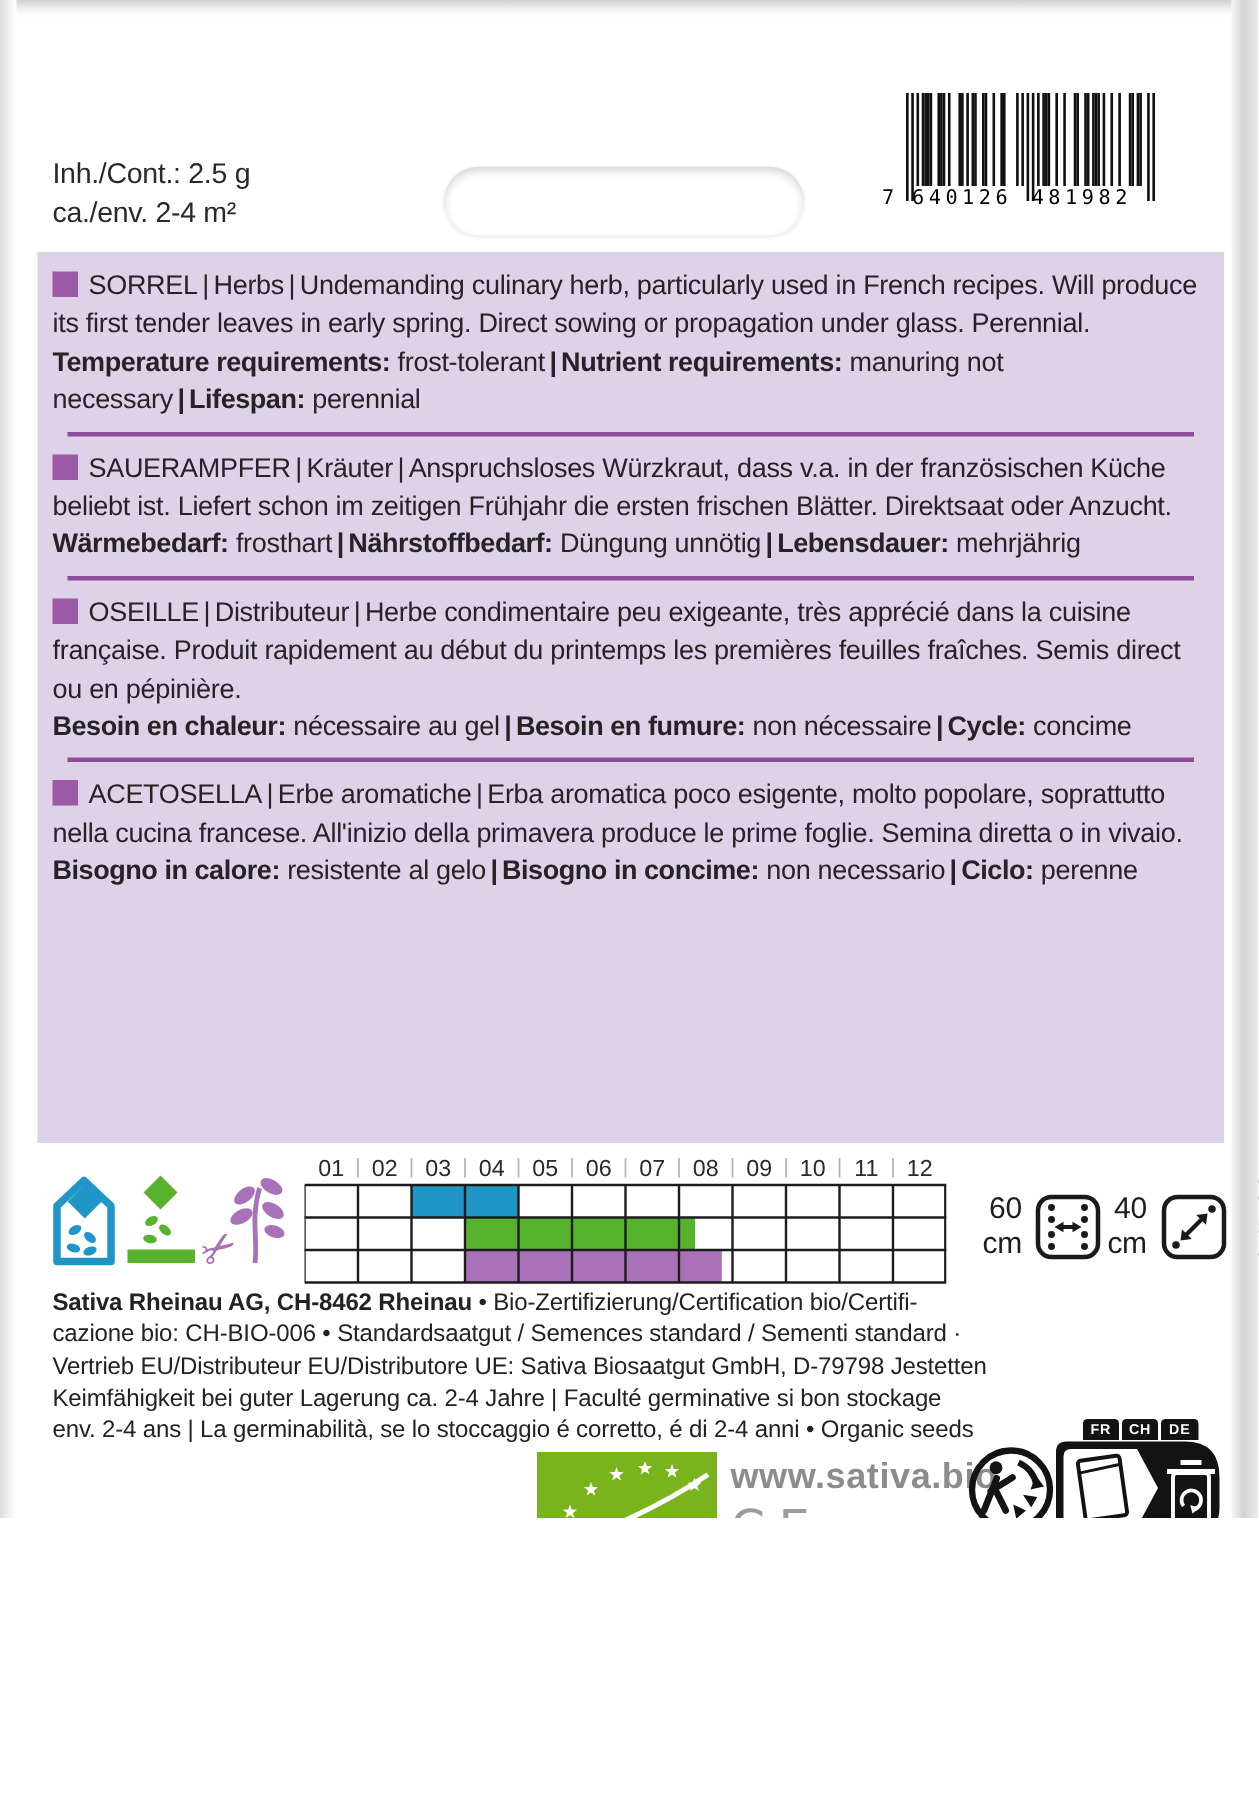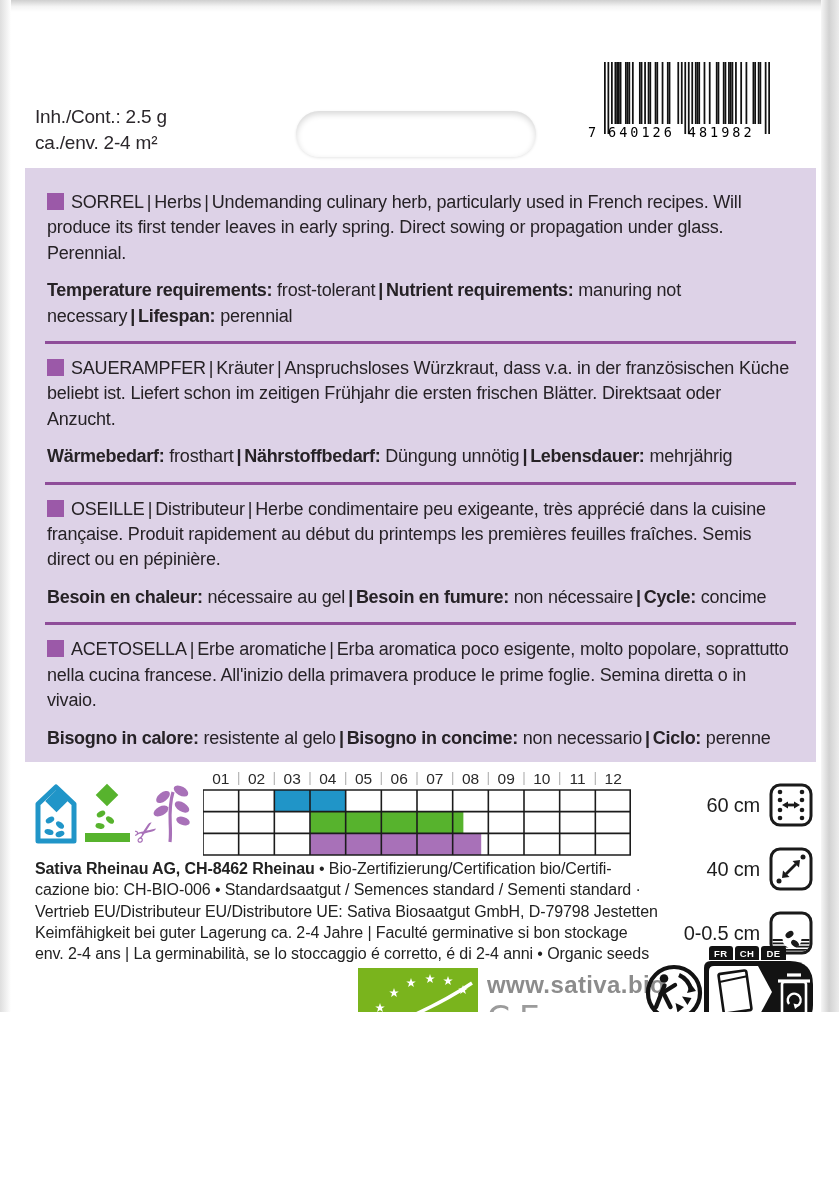--- a/index.html
+++ b/index.html
@@ -25,48 +25,48 @@
   .bc-digits{display:flex;align-items:flex-end;margin-top:-12px;
     font-family:"DejaVu Sans Mono",monospace;font-size:13.5px;letter-spacing:3px;color:#000;}
   .bc-digits .lead{width:14px;letter-spacing:0;}
   .bc-digits .g1{margin-left:6px;}
   .bc-digits .g2{margin-left:13px;}
   
   .lilac{position:absolute;left:25px;top:168px;width:791px;height:594px;
     background:var(--lilac,#ddd2e7);}
   .lilac-inner{padding:10px 12px 0 10px;font-size:18px;line-height:25.4px;letter-spacing:-0.2px;}
   .lang-block{margin:0 0 7px 0;}
-  .lang-block p{margin:12px;}
+  .lang-block p{margin:0;}
   .bullet{display:inline-block;width:17px;height:17px;background:var(--purple,#9b59a8);
     margin-right:7px;vertical-align:-2px;}
   .pipe{padding:0 3px;}
   .attrs b{letter-spacing:-0.3px;}
   .divider{height:3px;background:var(--divider,#8e4d99);margin:8px 8px 9px 10px;}
   
   .cal-icons{position:absolute;left:33px;top:780px;display:flex;align-items:flex-end;gap:3px;}
   .cal-grid{position:absolute;left:203px;top:767px;}
   
-  .spacing-col{position:absolute;left:655px;top:783px;width:158px;display:flex;flex-direction:column;gap:20px;}
+  .spacing-col{position:absolute;left:655px;top:783px;width:158px;display:flex;flex-direction:row;gap:4px;}
   .spacing-row{display:flex;align-items:center;}
   .spacing-row .lbl{flex:1;text-align:right;font-size:20px;letter-spacing:-0.2px;padding-right:9px;color:#1d1d1d;}
   
   .address{position:absolute;left:35px;top:858px;font-size:16px;line-height:21.3px;
     letter-spacing:-0.1px;color:#222;white-space:nowrap;}
   
   .botname{position:absolute;left:62px;top:1032px;font-size:16px;line-height:27px;letter-spacing:-0.2px;text-decoration:underline;}
   .botname .sci{font-style:italic;margin-left:39px;}
   .eu-logo{position:absolute;left:358px;top:968px;width:120px;height:79px;background:var(--eu-green,#7ab41d);}
   .website{position:absolute;left:487px;top:971px;font-size:24px;font-weight:bold;
     color:var(--gray-brand,#8c8c8c);letter-spacing:0.4px;}
   .ce-mark{position:absolute;left:487px;top:999px;font-size:33px;color:#9b9b9b;letter-spacing:9px;
     font-family:"DejaVu Sans",sans-serif;}
   .version{position:absolute;left:597px;top:1068px;font-size:14px;color:#b3b3b3;}
   .triman{position:absolute;left:644px;top:963px;}
   .disposal{position:absolute;left:702px;top:946px;width:113px;}
-  .disposal-tabs{display:flex;margin-left:7px;}
+  .disposal-tabs{display:flex;margin-left:20px;}
   .disposal-tabs span{background:#131313;color:#fff;font-size:9.5px;font-weight:bold;
     padding:2px 5px 1px;border-radius:3px 3px 0 0;margin-right:2px;letter-spacing:0.5px;}
 </style>
 </head>
 <body style="--lilac: #ddd2e7; --purple: #9b59a8; --divider: #8e4d99; --blue: #2095c8; --green: #57b32d; --bar-purple: #a871b8; --eu-green: #7ab41d; --ink: #262226; --gray-brand: #8c8c8c;">
 
 <div class="packet">
   <div class="edge-top"></div>
   <div class="edge-left"></div>
 

